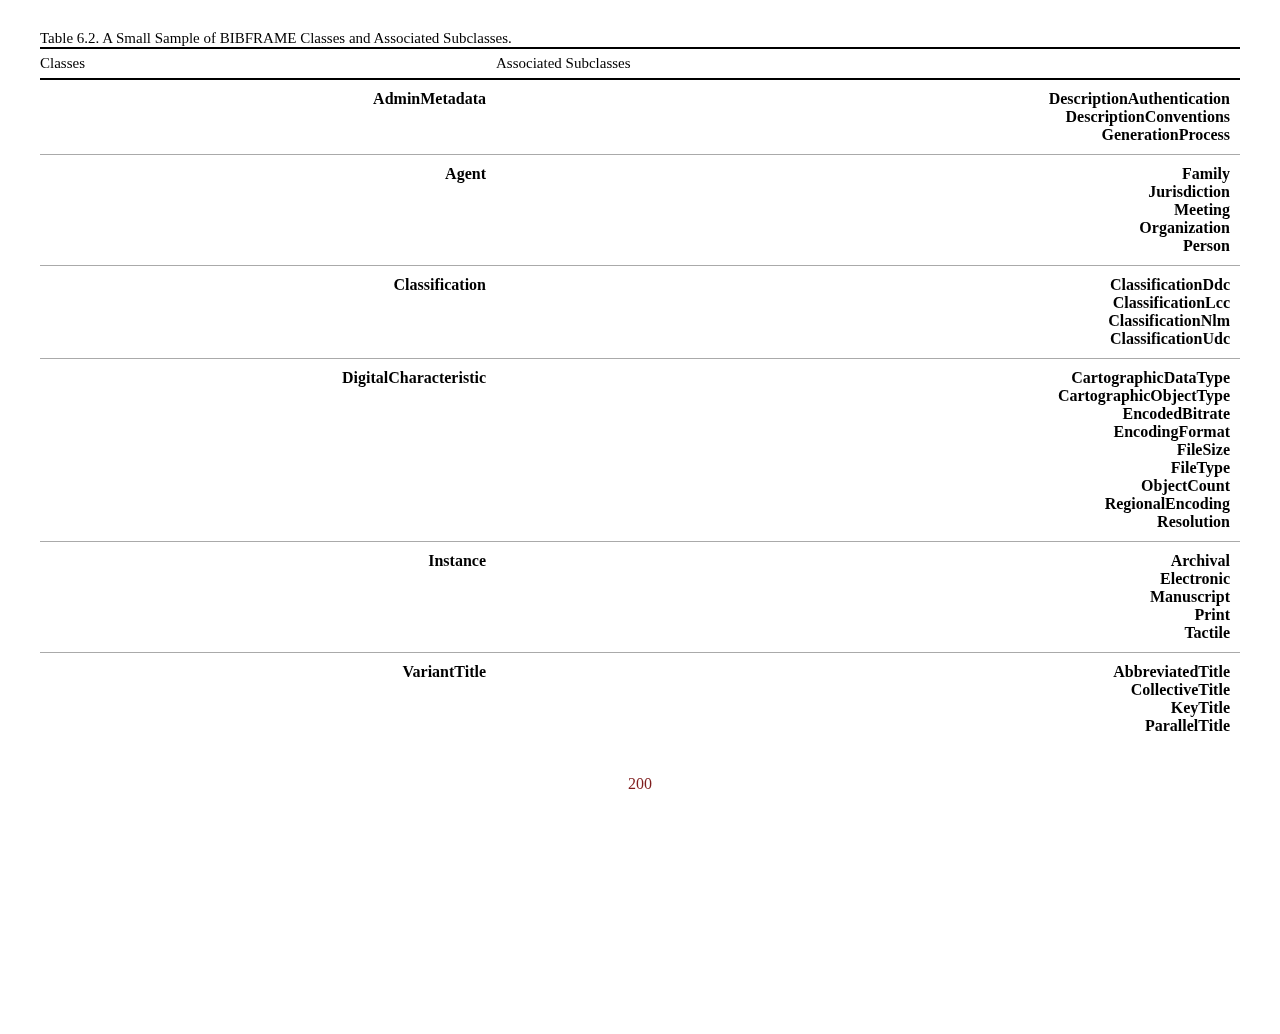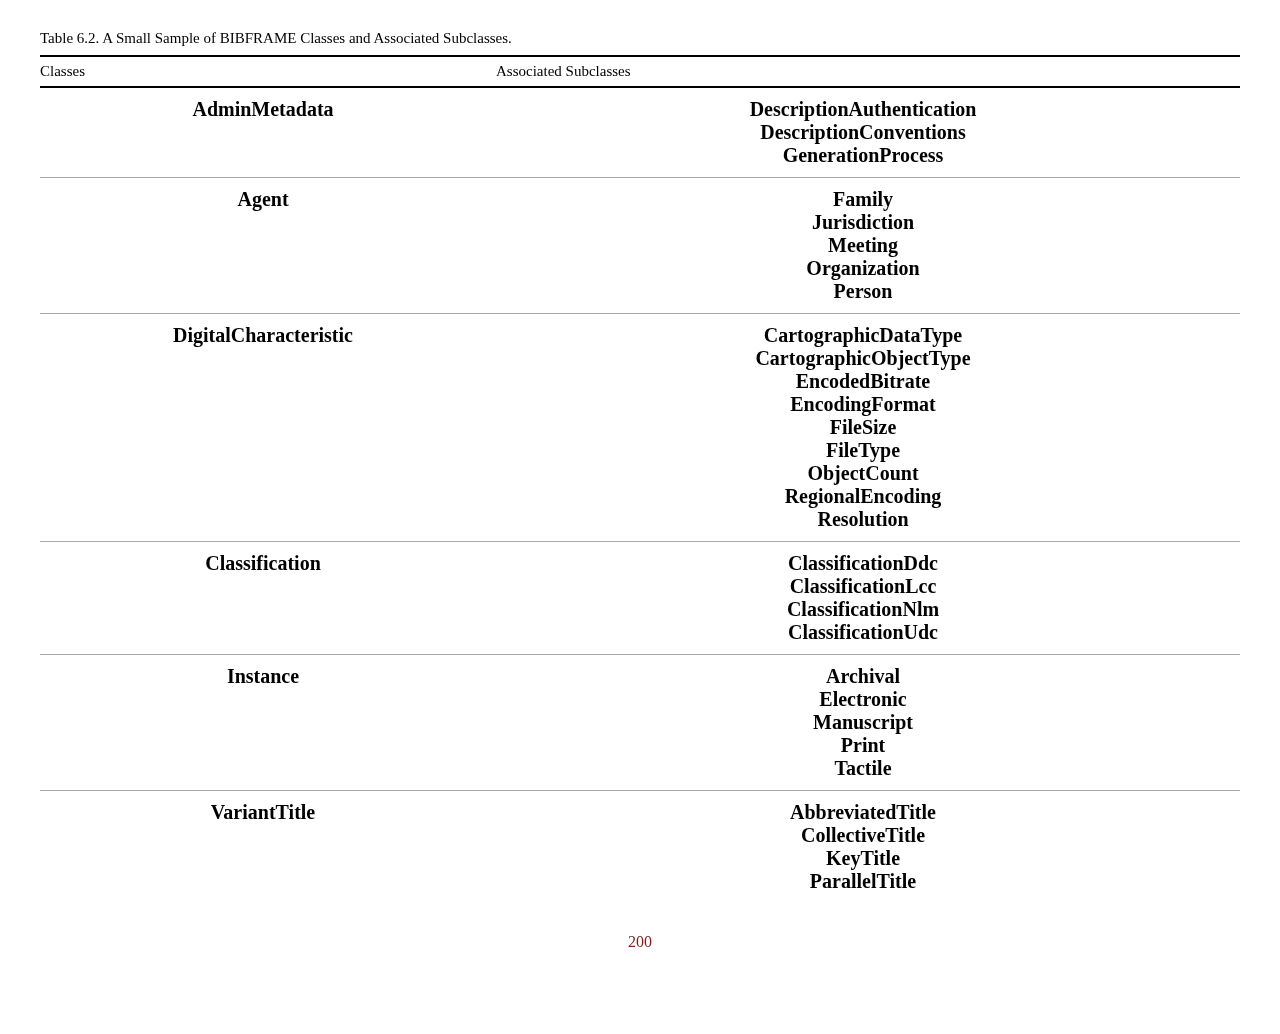--- a/index.html
+++ b/index.html
@@ -12,21 +12,21 @@
       background: #ffffff;
       font-family: "Times New Roman", Times, serif;
       font-size: 15px;
       color: #000000;
       padding: 30px 40px;
     }
 
     .table-caption {
       font-size: 15px;
       font-weight: normal;
-      margin-bottom: 8px;
+      margin-bottom: 0;
       color: #000;
     }
 
     table {
       width: 100%;
       border-collapse: collapse;
       margin-bottom: 30px;
     }
 
     .top-border {
@@ -38,24 +38,24 @@
     }
 
     th {
       text-align: left;
       font-weight: normal;
       padding: 6px 10px 6px 0;
       font-size: 15px;
     }
 
     td {
-      text-align: center;
+      text-align: right;
       padding: 10px 10px 10px 0;
       vertical-align: top;
-      font-size: 20px;
+      font-size: 16px;
     }
 
     td:first-child {
       width: 38%;
       font-weight: bold;
     }
 
     td:last-child {
       width: 62%;
       font-weight: bold;
@@ -88,26 +88,26 @@
   <tbody id="table-body">
   <tr>
         <td>AdminMetadata</td>
         <td><span>DescriptionAuthentication</span><br><span>DescriptionConventions</span><br><span>GenerationProcess</span></td>
       </tr>
       <tr class="row-border">
         <td>Agent</td>
         <td><span>Family</span><br><span>Jurisdiction</span><br><span>Meeting</span><br><span>Organization</span><br><span>Person</span></td>
       </tr>
       <tr class="row-border">
+        <td>Classification</td>
+        <td><span>ClassificationDdc</span><br><span>ClassificationLcc</span><br><span>ClassificationNlm</span><br><span>ClassificationUdc</span></td>
+      </tr>
+      <tr class="row-border">
         <td>DigitalCharacteristic</td>
         <td><span>CartographicDataType</span><br><span>CartographicObjectType</span><br><span>EncodedBitrate</span><br><span>EncodingFormat</span><br><span>FileSize</span><br><span>FileType</span><br><span>ObjectCount</span><br><span>RegionalEncoding</span><br><span>Resolution</span></td>
-      </tr>
-      <tr class="row-border">
-        <td>Classification</td>
-        <td><span>ClassificationDdc</span><br><span>ClassificationLcc</span><br><span>ClassificationNlm</span><br><span>ClassificationUdc</span></td>
       </tr>
       <tr class="row-border">
         <td>Instance</td>
         <td><span>Archival</span><br><span>Electronic</span><br><span>Manuscript</span><br><span>Print</span><br><span>Tactile</span></td>
       </tr>
       <tr class="row-border">
         <td>VariantTitle</td>
         <td><span>AbbreviatedTitle</span><br><span>CollectiveTitle</span><br><span>KeyTitle</span><br><span>ParallelTitle</span></td>
       </tr>
     </tbody>

